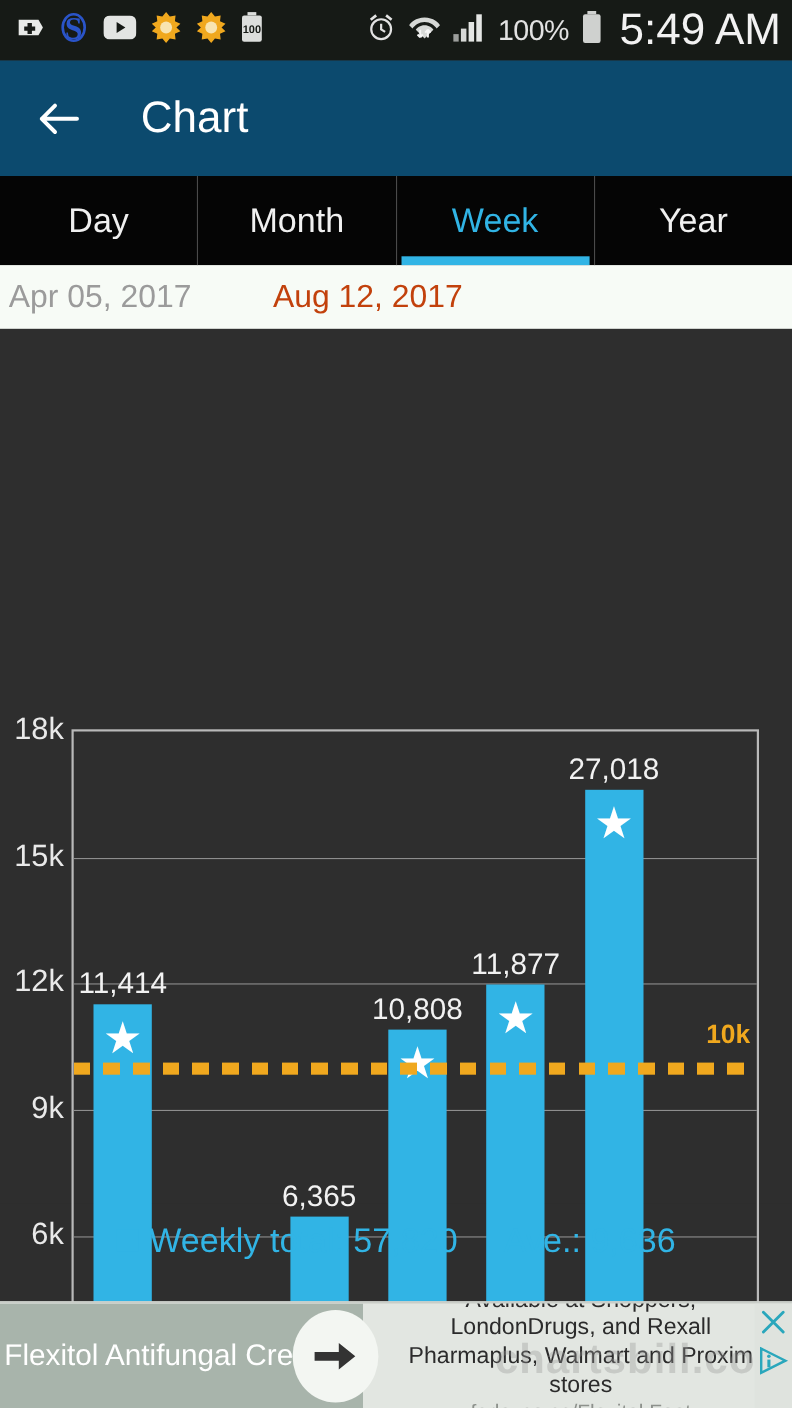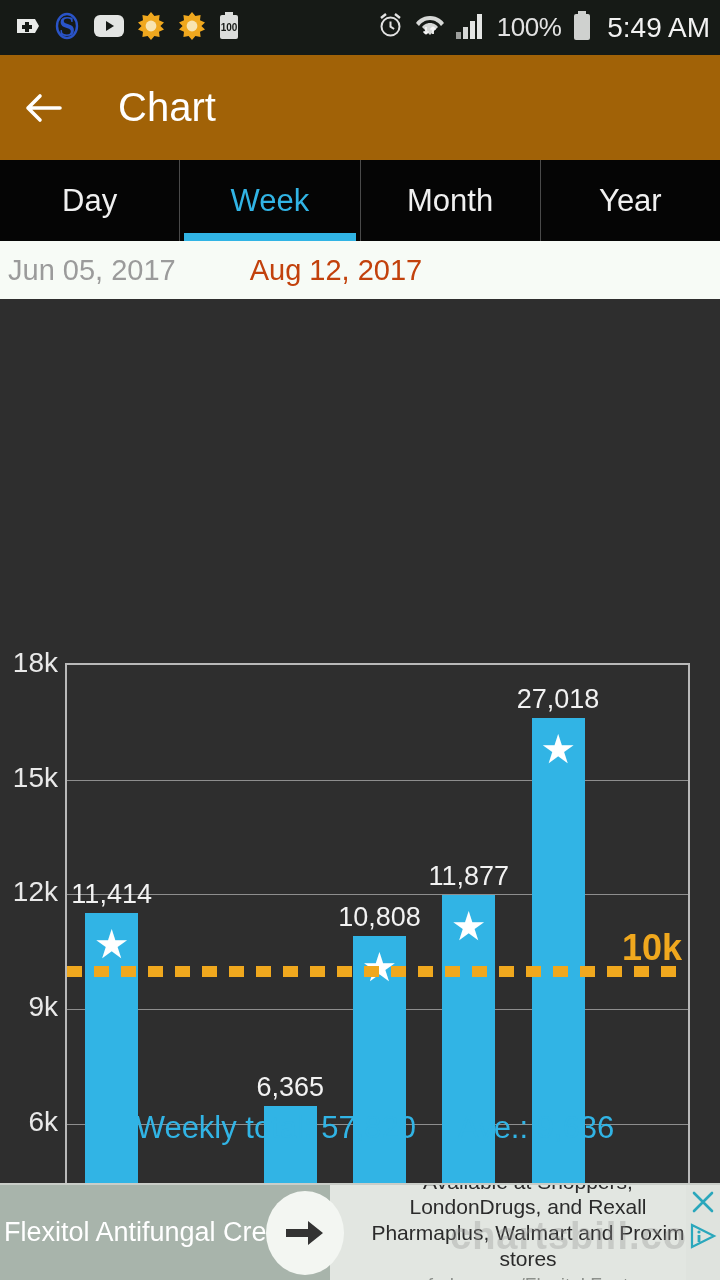--- a/index.html
+++ b/index.html
@@ -13,26 +13,26 @@
 
   
   .statusbar {
     height:55px; background:#161a16; display:flex; align-items:center;
     padding:0 10px 0 14px; color:#e8e8e8;
   }
   .sb-left { display:flex; align-items:center; gap:13px; }
   .sb-right { display:flex; align-items:center; gap:11px; margin-left:auto; }
   .sb-icon { display:block; }
   .sb-pct { font-size:26px; letter-spacing:-0.5px; color:#e2e2e2; }
-  .sb-time { font-size:28px; color:#f2f2f2; letter-spacing:0px; margin-left:4px; }
+  .sb-time { font-size:40px; color:#f2f2f2; letter-spacing:0px; margin-left:4px; }
 
   
   .appbar {
-    height:105px; background:#a16207; display:flex; align-items:center;
-    padding-left:20px;
+    height:105px; background:#0c4a6e; display:flex; align-items:center;
+    padding-left:30px;
   }
   .back-arrow { width:46px; height:46px; position:relative; cursor:pointer; }
   .appbar-title {
     color:#ffffff; font-size:40px; margin-left:52px; font-weight:400;
   }
 
   
   .tabs { height:81px; background:#050505; display:flex; }
   .tab {
     flex:1; position:relative; display:flex; align-items:center;
@@ -77,21 +77,21 @@
   .bar-label {
     position:absolute; color:#f2f2f2; font-size:27px; white-space:nowrap;
     transform:translateX(-50%);
   }
   .goal-line {
     position:absolute; left:0; right:0; height:11px;
     background:repeating-linear-gradient(to right,
       #f0a81e 0 15px, transparent 15px 27px);
   }
   .goal-label {
-    position:absolute; color:#f0a81e; font-size:36px; font-weight:bold;
+    position:absolute; color:#f0a81e; font-size:24px; font-weight:bold;
   }
 
   
   .legend {
     position:absolute; left:0; top:1110px; width:720px;
     display:flex; align-items:center; justify-content:center;
     color:#31b4e5; font-size:31px; gap:10px;
   }
   .legend-swatch { width:20px; height:20px; background:#31b4e5; display:block; }
   .legend-gap { width:22px; display:inline-block; }
@@ -221,34 +221,34 @@
       <path d="M40 23 H8 M20 11 L8 23 L20 35" fill="none" stroke="#ffffff" stroke-width="3.6" stroke-linecap="round" stroke-linejoin="round"></path>
     </svg>
   </div>
   <div class="appbar-title">Chart</div>
 </div>
 
 <div class="tabs">
   <div class="tab">
     <span>Day</span>
   </div>
+  <div class="tab">
+    <span>Month</span>
+  </div>
   <div class="tab active">
     <span>Week</span>
     <span class="underline"></span>
   </div>
   <div class="tab">
-    <span>Month</span>
-  </div>
-  <div class="tab">
     <span>Year</span>
   </div>
 </div>
 
 <div class="datebar">
-  <div class="date-prev">Jun 05, 2017</div>
+  <div class="date-prev">Apr 05, 2017</div>
   <div class="date-cur">Aug 12, 2017</div>
 </div>
 
 <div class="chart-wrap">
   <div id="yticks">
       <div class="ytick" style="top: 364px;">18k</div>
       <div class="ytick" style="top: 478.667px;">15k</div>
       <div class="ytick" style="top: 593.333px;">12k</div>
       <div class="ytick" style="top: 708px;">9k</div>
       <div class="ytick" style="top: 822.667px;">6k</div>

